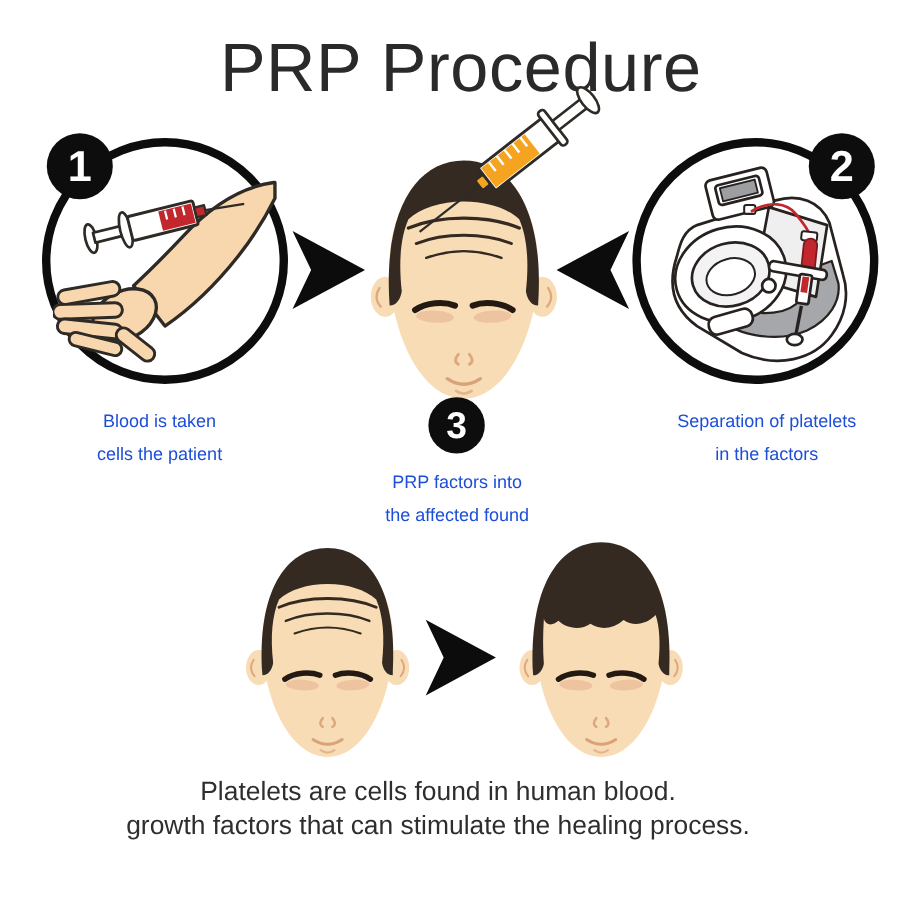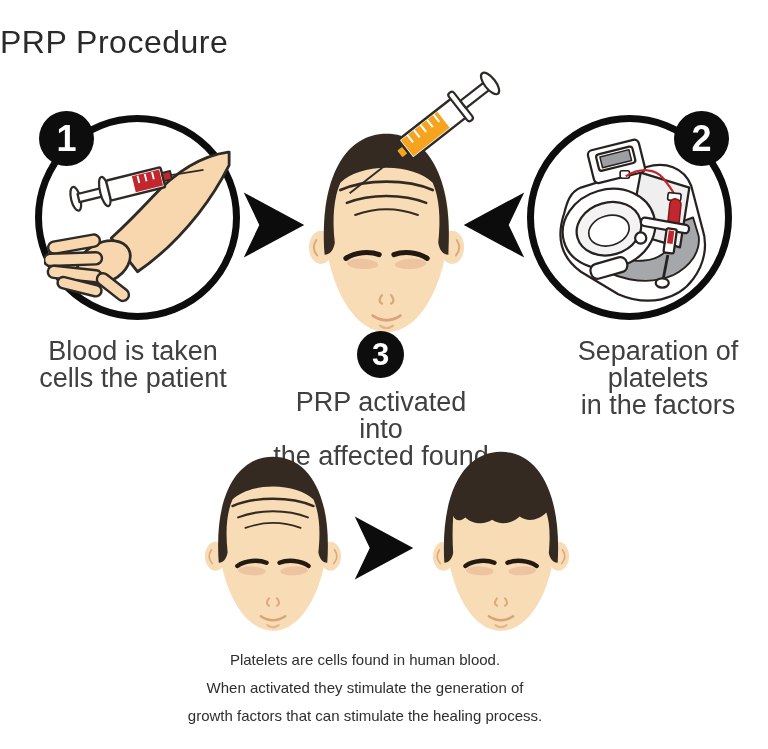--- a/index.html
+++ b/index.html
@@ -1,44 +1,44 @@
 <!DOCTYPE html>
 <html><head>
 <meta charset="utf-8">
 <style>
   html,body{margin:0;padding:0;background:#fff;}
   .canvas{
     position:relative;width:768px;height:749px;background:#fff;overflow:hidden;
     font-family:"Liberation Sans",sans-serif;color:#2e2e2e;
   }
   .title{
-    position:absolute;left:0;top:24px;width:768px;text-align:left;
-    font-size:32px;font-weight:400;letter-spacing:.5px;color:#2a2a2a;
+    position:absolute;left:0;top:24px;width:768px;text-align:center;
+    font-size:57px;font-weight:400;letter-spacing:.5px;color:#2a2a2a;
   }
   .step-circle{
     position:absolute;width:191px;height:191px;border:7px solid #0d0d0d;
     border-radius:50%;background:#fff;
   }
   .step-circle.one{left:35px;top:115px;}
   .step-circle.two{left:527px;top:115px;}
   .circle-art{position:absolute;left:2px;top:2px;width:187px;height:187px;}
   .badge{
     position:absolute;background:#0d0d0d;color:#fff;border-radius:50%;
     display:flex;align-items:center;justify-content:center;font-weight:600;z-index:5;
   }
   .badge.b1{left:39px;top:111px;width:55px;height:55px;font-size:36px;}
   .badge.b2{left:674px;top:111px;width:55px;height:55px;font-size:36px;}
   .badge.b3{left:357px;top:331px;width:47px;height:47px;font-size:31px;}
-  .caption{position:absolute;text-align:center;font-size:27px;line-height:27px;color:#404040;}
+  .caption{position:absolute;text-align:center;font-size:15px;line-height:27px;color:#1d4ed8;}
   .caption.c1{left:23px;top:338px;width:220px;}
-  .caption.c2{left:529px;top:338px;width:220px;margin-left:19px;}
+  .caption.c2{left:529px;top:338px;width:220px;}
   .caption.c3{left:271px;top:389px;width:220px;}
   .footer{
     position:absolute;left:15px;top:646px;width:700px;text-align:center;
-    font-size:15px;line-height:28px;color:#2e2e2e;
+    font-size:22px;line-height:28px;color:#2e2e2e;
   }
   .art{position:absolute;}
   .head-center{left:294px;top:70px;width:222px;height:277px;}
   .arrow1{left:243px;top:190px;width:62px;height:70px;}
   .arrow2{left:463px;top:190px;width:62px;height:70px;transform:scaleX(-1);}
   .head-before{left:192px;top:441px;width:162px;height:203px;}
   .head-after{left:420px;top:441px;width:162px;height:203px;}
   .arrow3{left:354px;top:514px;width:60px;height:68px;}
   .defs-holder{position:absolute;width:0;height:0;overflow:hidden;}
 </style>
@@ -172,33 +172,32 @@
   <div class="caption c1">
     <div>Blood is taken</div>
     <div>cells the patient</div>
   </div>
   <div class="caption c2">
     <div>Separation of platelets</div>
     <div>in the factors</div>
   </div>
   <div class="badge b3">3</div>
   <div class="caption c3">
-    <div>PRP activated into</div>
+    <div>PRP factors into</div>
     <div>the affected found</div>
   </div>
 
   <svg class="art head-before" viewBox="0 0 200 250">
     <use href="#head-bald" x="0" y="0" width="200" height="250"></use>
   </svg>
   <svg class="art arrow3" viewBox="0 0 80 90">
       <use href="#chevron"></use>
     </svg>
   <svg class="art head-after" viewBox="0 0 200 250">
     <use href="#head-hair" x="0" y="0" width="200" height="250"></use>
   </svg>
 
   <div class="footer">
     <div>Platelets are cells found in human blood.</div>
-    <div>When activated they stimulate the generation of</div>
     <div>growth factors that can stimulate the healing process.</div>
   </div>
 
 </div>
 
 </body></html>

